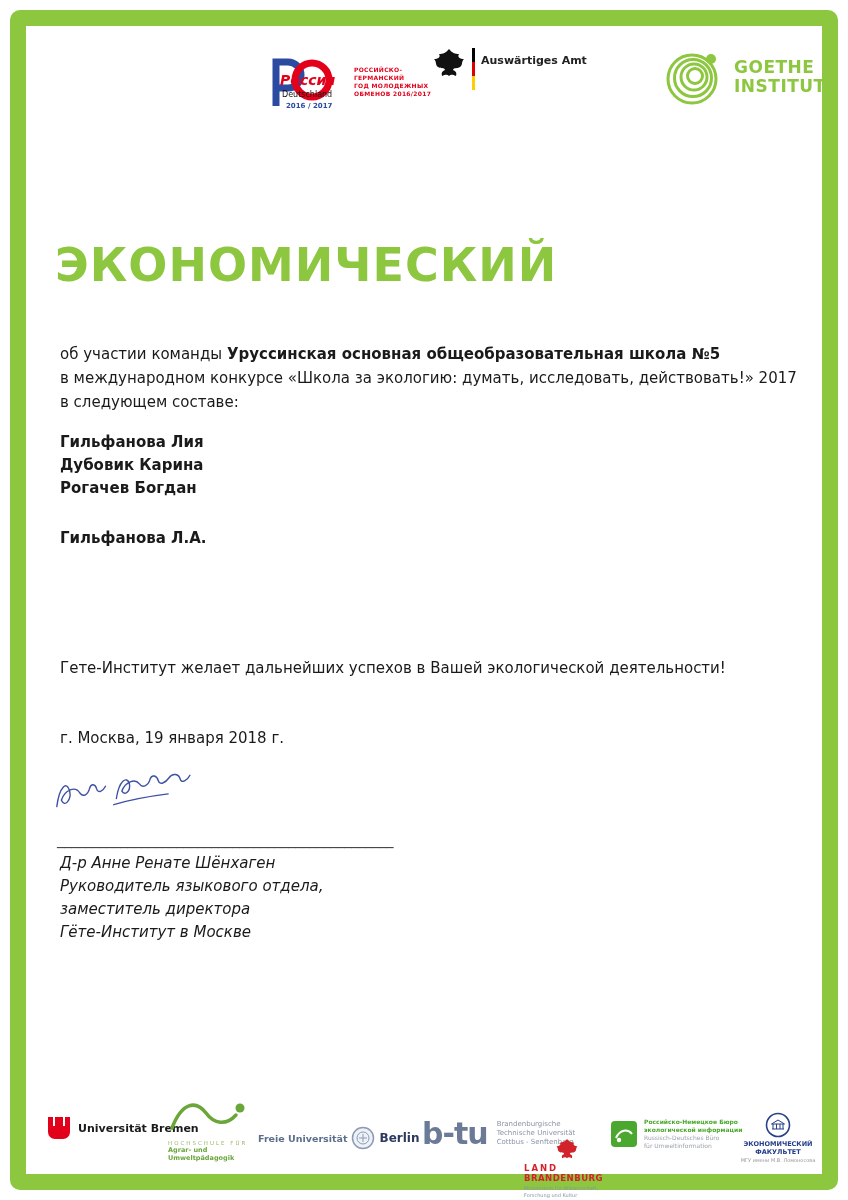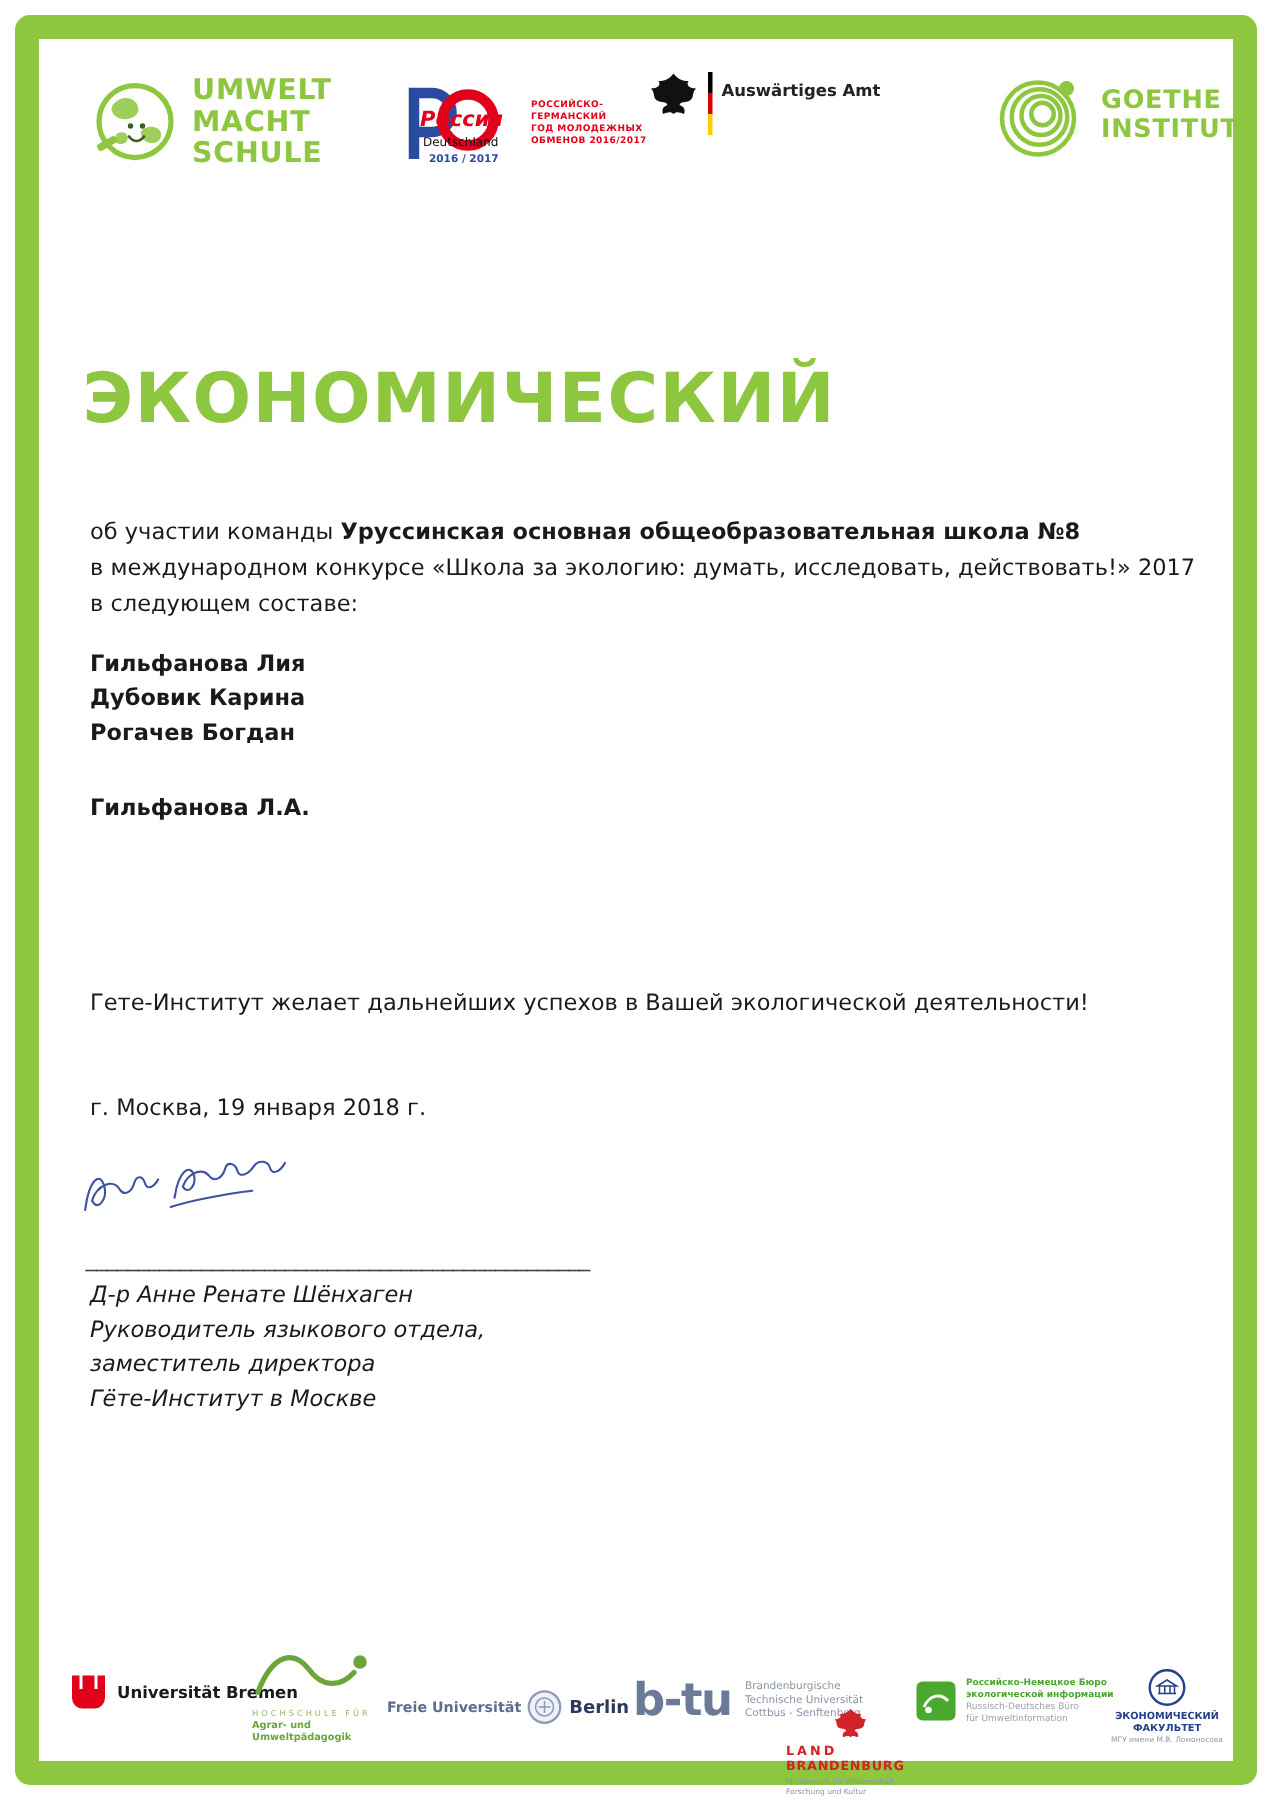--- a/index.html
+++ b/index.html
@@ -58,37 +58,20 @@
   .f-econ { left:732px; top:1112px; width:92px; text-align:center; }
   .f-econ-l1 { color:#27408b; font-size:6.5px; font-weight:700; line-height:8px; margin-top:2px; }
   .f-econ-l2 { color:#999; font-size:5px; margin-top:1px; }
 </style>
 </head>
 <body>
 
 <div class="page">
   <div class="frame"></div>
 
-  <div class="abs umwelt">
-    <svg width="56" height="62" viewBox="0 0 56 62">
-      <circle cx="28" cy="30" r="24" fill="#fff" stroke="#8dc63f" stroke-width="3.5"></circle>
-      <path d="M14 18 C20 12 28 14 30 20 C32 26 24 30 18 28 C12 26 11 21 14 18 Z" fill="#8dc63f" opacity="0.85"></path>
-      <path d="M36 34 C42 32 47 36 45 41 C43 46 35 45 33 41 C31 37 32 35 36 34 Z" fill="#8dc63f" opacity="0.85"></path>
-      <path d="M16 38 C20 36 24 38 23 42 C22 46 15 46 14 42 Z" fill="#8dc63f" opacity="0.85"></path>
-      <circle cx="25" cy="33" r="1.8" fill="#3a5f1f"></circle>
-      <circle cx="33" cy="33" r="1.8" fill="#3a5f1f"></circle>
-      <path d="M24 40 C27 44 31 44 34 40" fill="none" stroke="#3a5f1f" stroke-width="1.8" stroke-linecap="round"></path>
-      <rect x="2" y="46" width="14" height="5" rx="2" transform="rotate(-30 2 46)" fill="#8dc63f"></rect>
-    </svg>
-    <div class="umwelt-text">
-      <div>UMWELT</div>
-      <div>MACHT</div>
-      <div>SCHULE</div>
-    </div>
-  </div>
 
   <div class="abs ylogo">
     <div class="ylogo-mark">
       <svg width="78" height="64" viewBox="0 0 78 64">
         <path d="M10 54 V10 h12 a13 13 0 0 1 0 26 h-12" fill="none" stroke="#2a4ba0" stroke-width="7"></path>
         <circle cx="46" cy="28" r="17" fill="none" stroke="#e3001b" stroke-width="7"></circle>
       </svg>
       <div class="ylogo-russia">Россия</div>
       <div class="ylogo-de">Deutschland</div>
       <div class="ylogo-years">2016 / 2017</div>
@@ -120,21 +103,21 @@
     </svg>
     <div class="goethe-text">
       <div>GOETHE</div>
       <div>INSTITUT</div>
     </div>
   </div>
 
   <h1 class="abs title" style="margin:0;">ЭКОНОМИЧЕСКИЙ</h1>
 
   <div class="abs intro">
-    <div><span>об участии команды </span><b>Уруссинская основная общеобразовательная школа №8</b></div>
+    <div><span>об участии команды </span><b>Уруссинская основная общеобразовательная школа №5</b></div>
     <div>в международном конкурсе «Школа за экологию: думать, исследовать, действовать!» 2017</div>
     <div>в следующем составе:</div>
   </div>
 
   <div class="abs members">
     <div>Гильфанова Лия</div>
     <div>Дубовик Карина</div>
     <div>Рогачев Богдан</div>
   </div>
 

